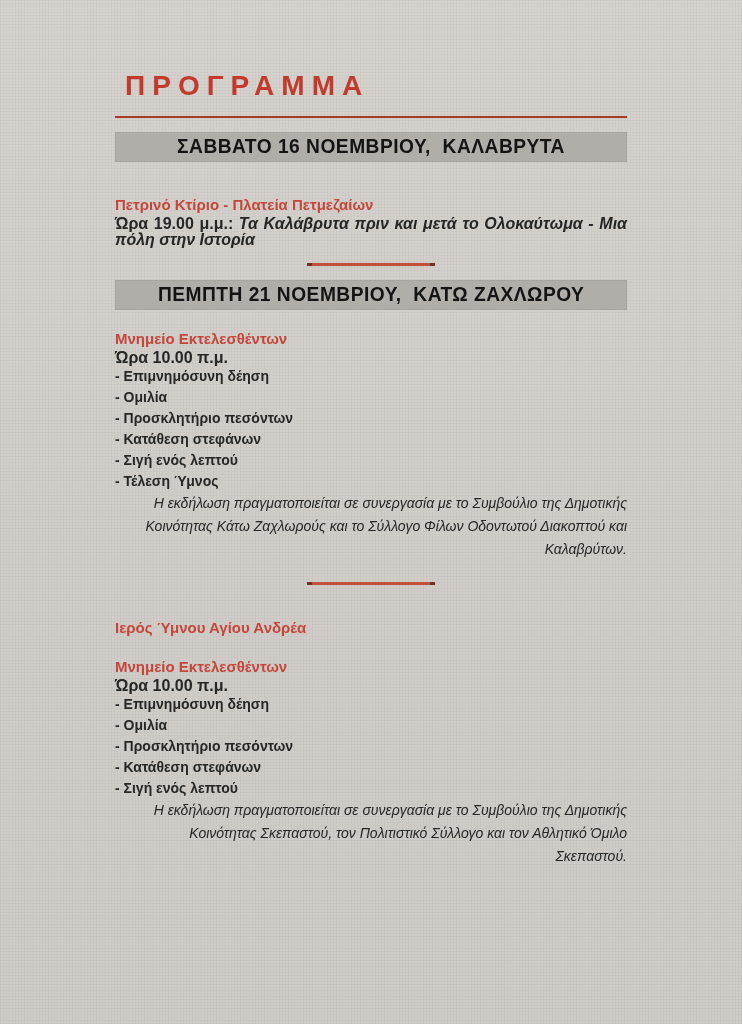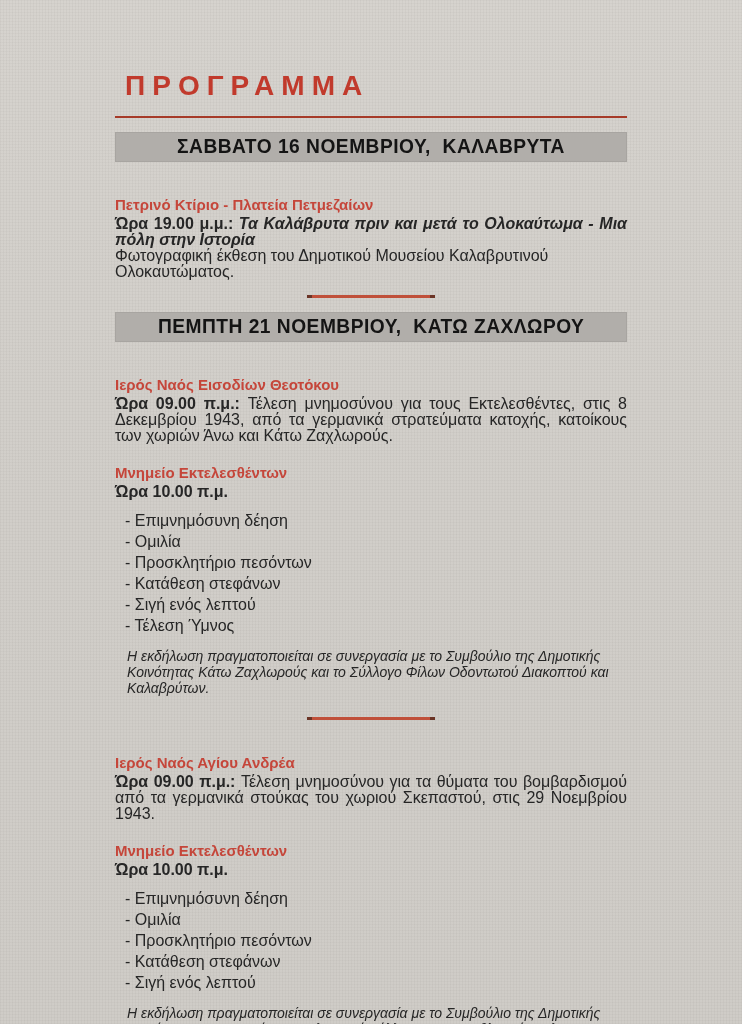--- a/index.html
+++ b/index.html
@@ -61,31 +61,32 @@
   .line{
     margin:0;
     font-size:16px;
     line-height:16px;
     text-align:justify;
   }
   .line.loose{text-align:left;}
   .b{font-weight:bold;white-space:pre-wrap;}
   .bi{font-weight:bold;font-style:italic;}
   .note{
-    margin:12px;
+    margin:0;
     font-size:14px;
-    line-height:16px;
+    line-height:23px;
     font-style:italic;
-    text-align:left;
+    text-align:right;
   }
   .evlist{
     list-style:none;
-    margin:10px;padding:0;
-    font-size:16px;
+    margin:0;padding:0;
+    font-size:14px;
     line-height:21px;
+    font-weight:bold;
   }
   .divider{
     width:128px;
     height:3px;
     margin:15px auto 14px auto;
     background:linear-gradient(90deg,#6b3426 0 5px,#c0503a 5px calc(100% - 5px),#6b3426 calc(100% - 5px) 100%);
   }
   .gap-block{margin-top:19px;}
   .gap-banner{margin-top:10px;}
   .after-banner{margin-top:33px;}
@@ -99,54 +100,48 @@
     <h1 class="doc-title">ΠΡΟΓΡΑΜΜΑ</h1>
     <div class="title-rule"></div>
 
     <div class="banner">
       <span class="banner-text">ΣΑΒΒΑΤΟ 16 ΝΟΕΜΒΡΙΟΥ,  ΚΑΛΑΒΡΥΤΑ</span>
     </div>
 
     <div class="after-banner">
       <p class="venue">Πετρινό Κτίριο - Πλατεία Πετμεζαίων</p>
       <p class="line"><span class="b">Ώρα 19.00 μ.μ.: </span><span class="bi">Τα Καλάβρυτα πριν και μετά το Ολοκαύτωμα - Μια πόλη στην Ιστορία</span></p>
-      <p class="line loose">Φωτογραφική έκθεση του Δημοτικού Μουσείου Καλαβρυτινού Ολοκαυτώματος.</p>
     </div>
 
     <div class="divider"></div>
 
     <div class="banner gap-banner">
       <span class="banner-text">ΠΕΜΠΤΗ 21 ΝΟΕΜΒΡΙΟΥ,  ΚΑΤΩ ΖΑΧΛΩΡΟΥ</span>
     </div>
 
-    <div class="after-banner">
-      <p class="venue">Ιερός Ναός Εισοδίων Θεοτόκου</p>
-      <p class="line"><span class="b">Ώρα 09.00 π.μ.: </span><span>Τέλεση μνημοσύνου για τους Εκτελεσθέντες, στις 8 Δεκεμβρίου 1943, από τα γερμανικά στρατεύματα κατοχής, κατοίκους των χωριών Άνω και Κάτω Ζαχλωρούς.</span></p>
-    </div>
 
     <div class="gap-block">
       <p class="venue">Μνημείο Εκτελεσθέντων</p>
       <p class="line loose"><span class="b">Ώρα 10.00 π.μ.</span></p>
       <ul class="evlist">
         <li>- Επιμνημόσυνη δέηση</li>
         <li>- Ομιλία</li>
         <li>- Προσκλητήριο πεσόντων</li>
         <li>- Κατάθεση στεφάνων</li>
         <li>- Σιγή ενός λεπτού</li>
         <li>- Τέλεση Ύμνος</li>
       </ul>
       <p class="note">Η εκδήλωση πραγματοποιείται σε συνεργασία με το Συμβούλιο της Δημοτικής Κοινότητας Κάτω Ζαχλωρούς και το Σύλλογο Φίλων Οδοντωτού Διακοπτού και Καλαβρύτων.</p>
     </div>
 
     <div class="divider" style="margin-top:21px;margin-bottom:18px;"></div>
 
 
     <div class="after-banner">
-      <p class="venue">Ιερός Ναός Αγίου Ανδρέα</p>
-      <p class="line"><span class="b">Ώρα 09.00 π.μ.: </span><span>Τέλεση μνημοσύνου για τα θύματα του βομβαρδισμού από τα γερμανικά στούκας του χωριού Σκεπαστού, στις 29 Νοεμβρίου 1943.</span></p>
+      <p class="venue">Ιερός Ύμνου Αγίου Ανδρέα</p>
     </div>
 
     <div class="gap-block">
       <p class="venue">Μνημείο Εκτελεσθέντων</p>
       <p class="line loose"><span class="b">Ώρα 10.00 π.μ.</span></p>
       <ul class="evlist">
         <li>- Επιμνημόσυνη δέηση</li>
         <li>- Ομιλία</li>
         <li>- Προσκλητήριο πεσόντων</li>
         <li>- Κατάθεση στεφάνων</li>

